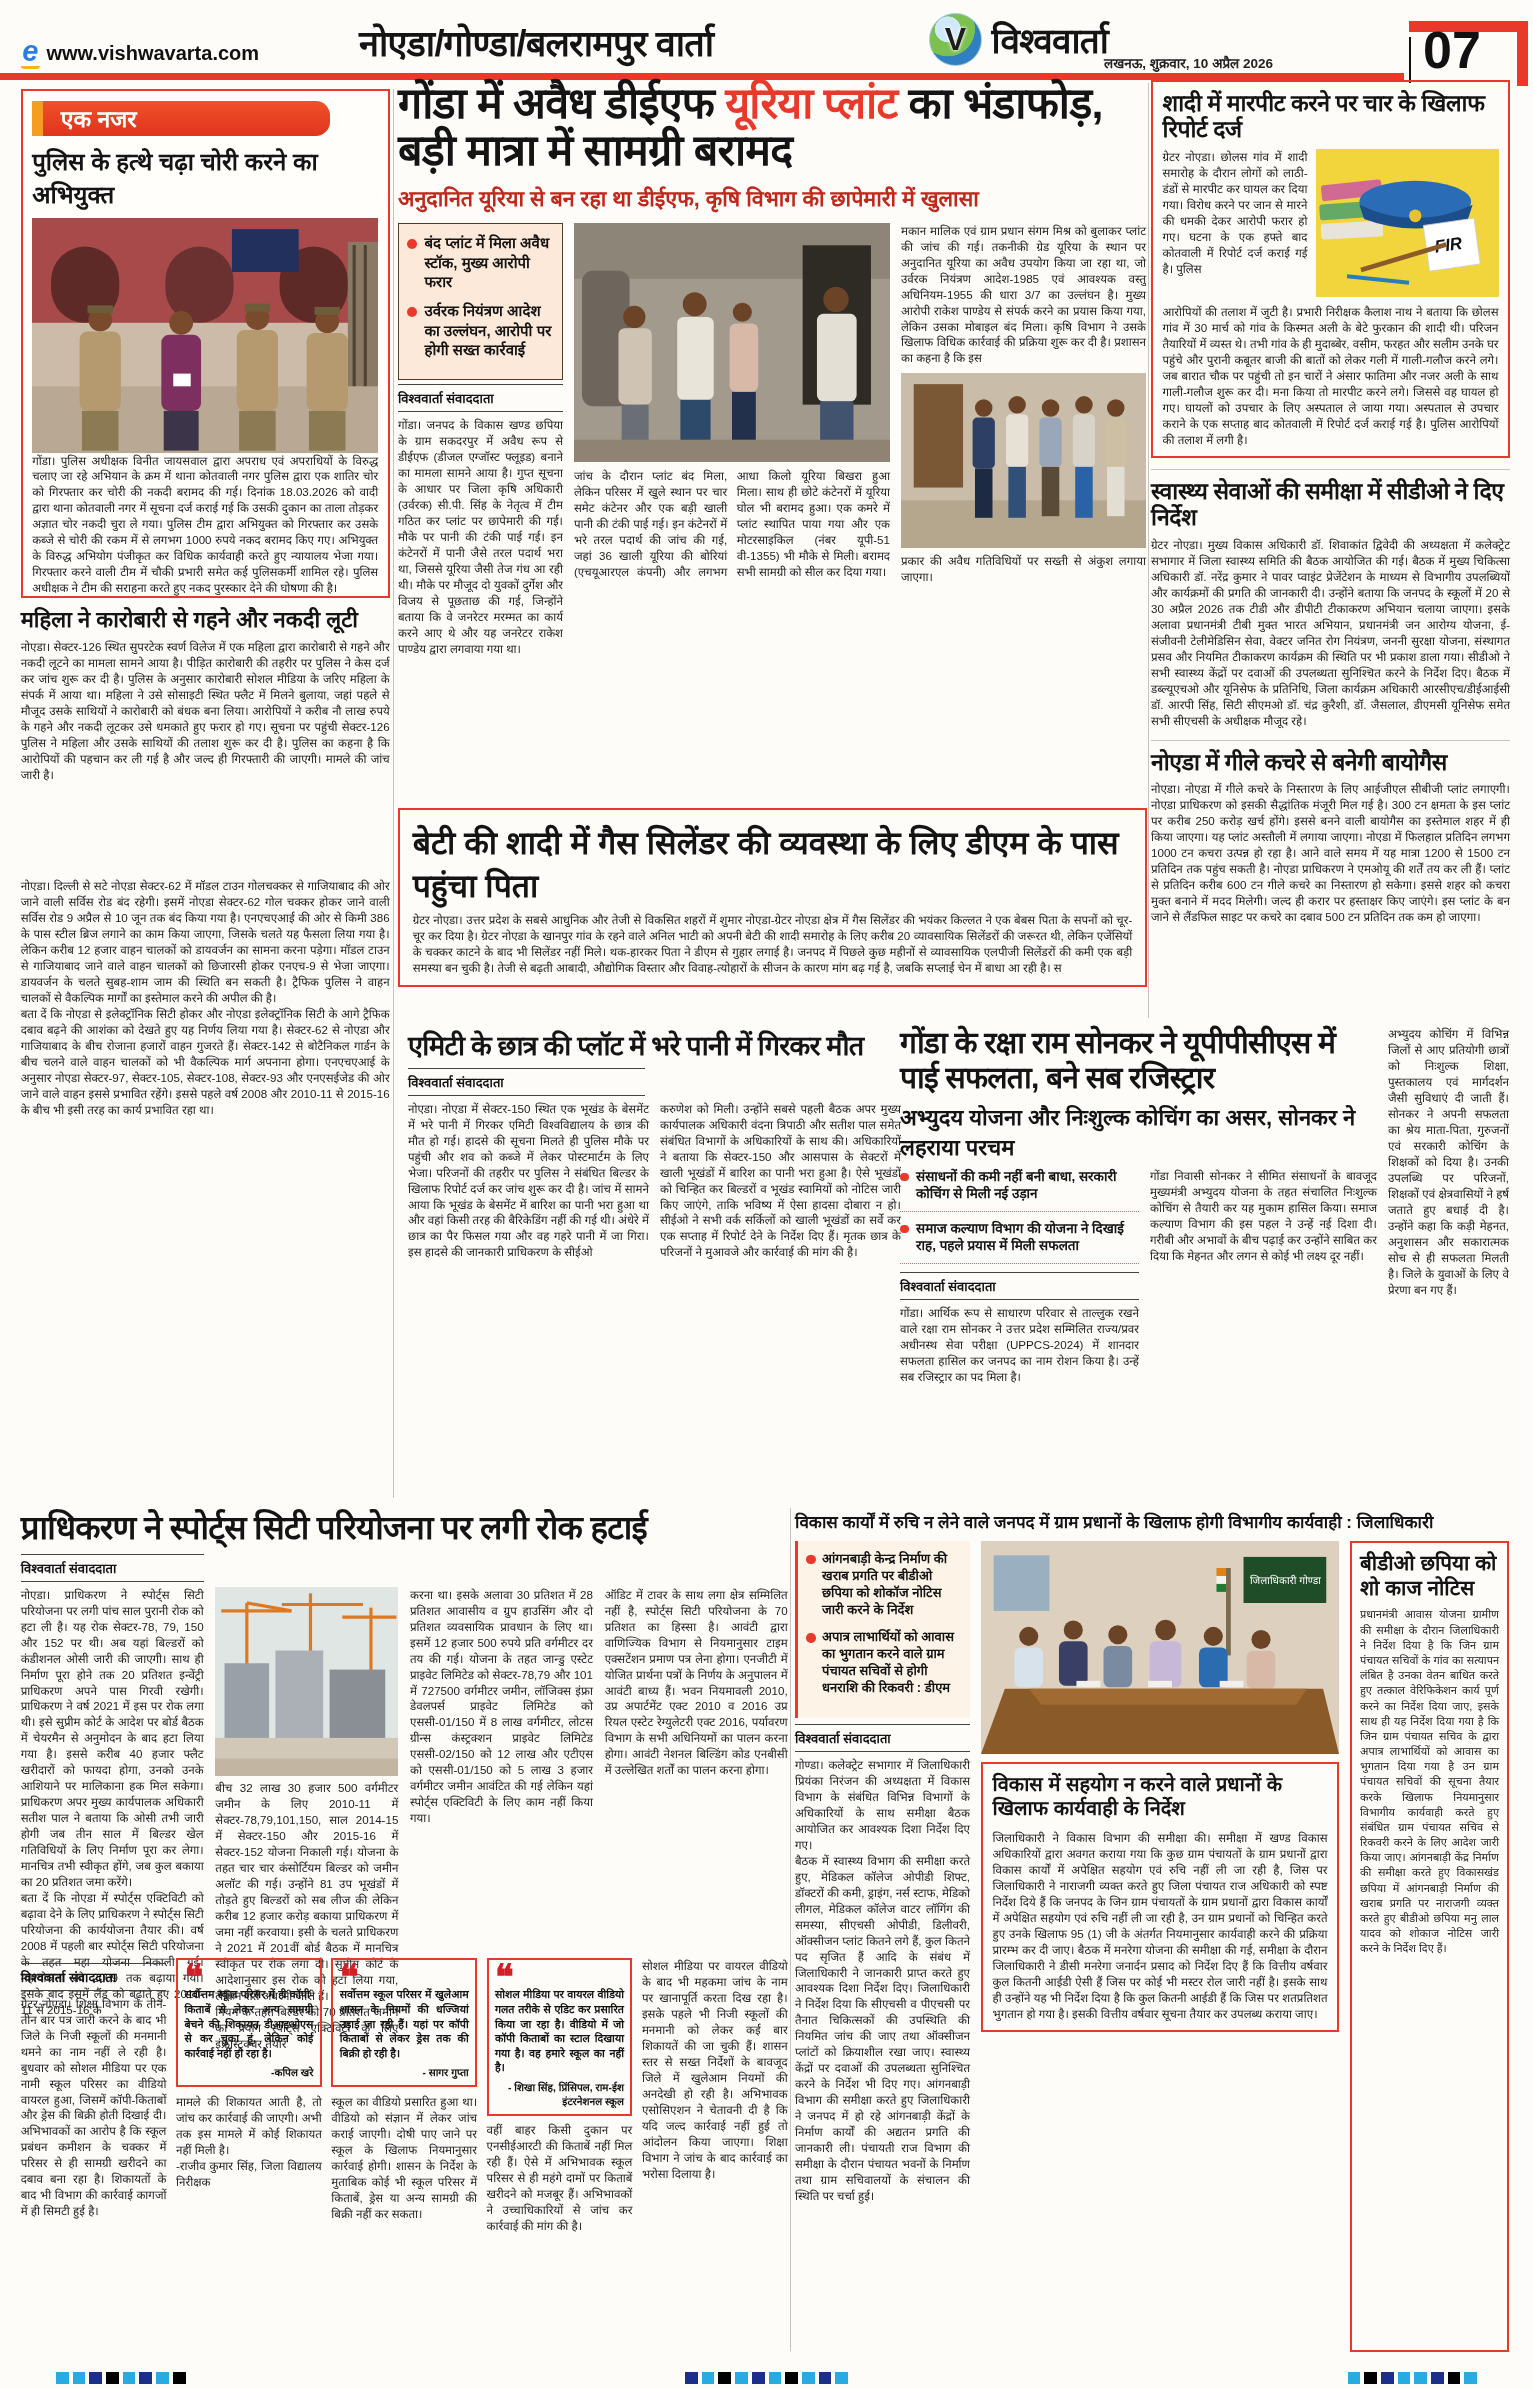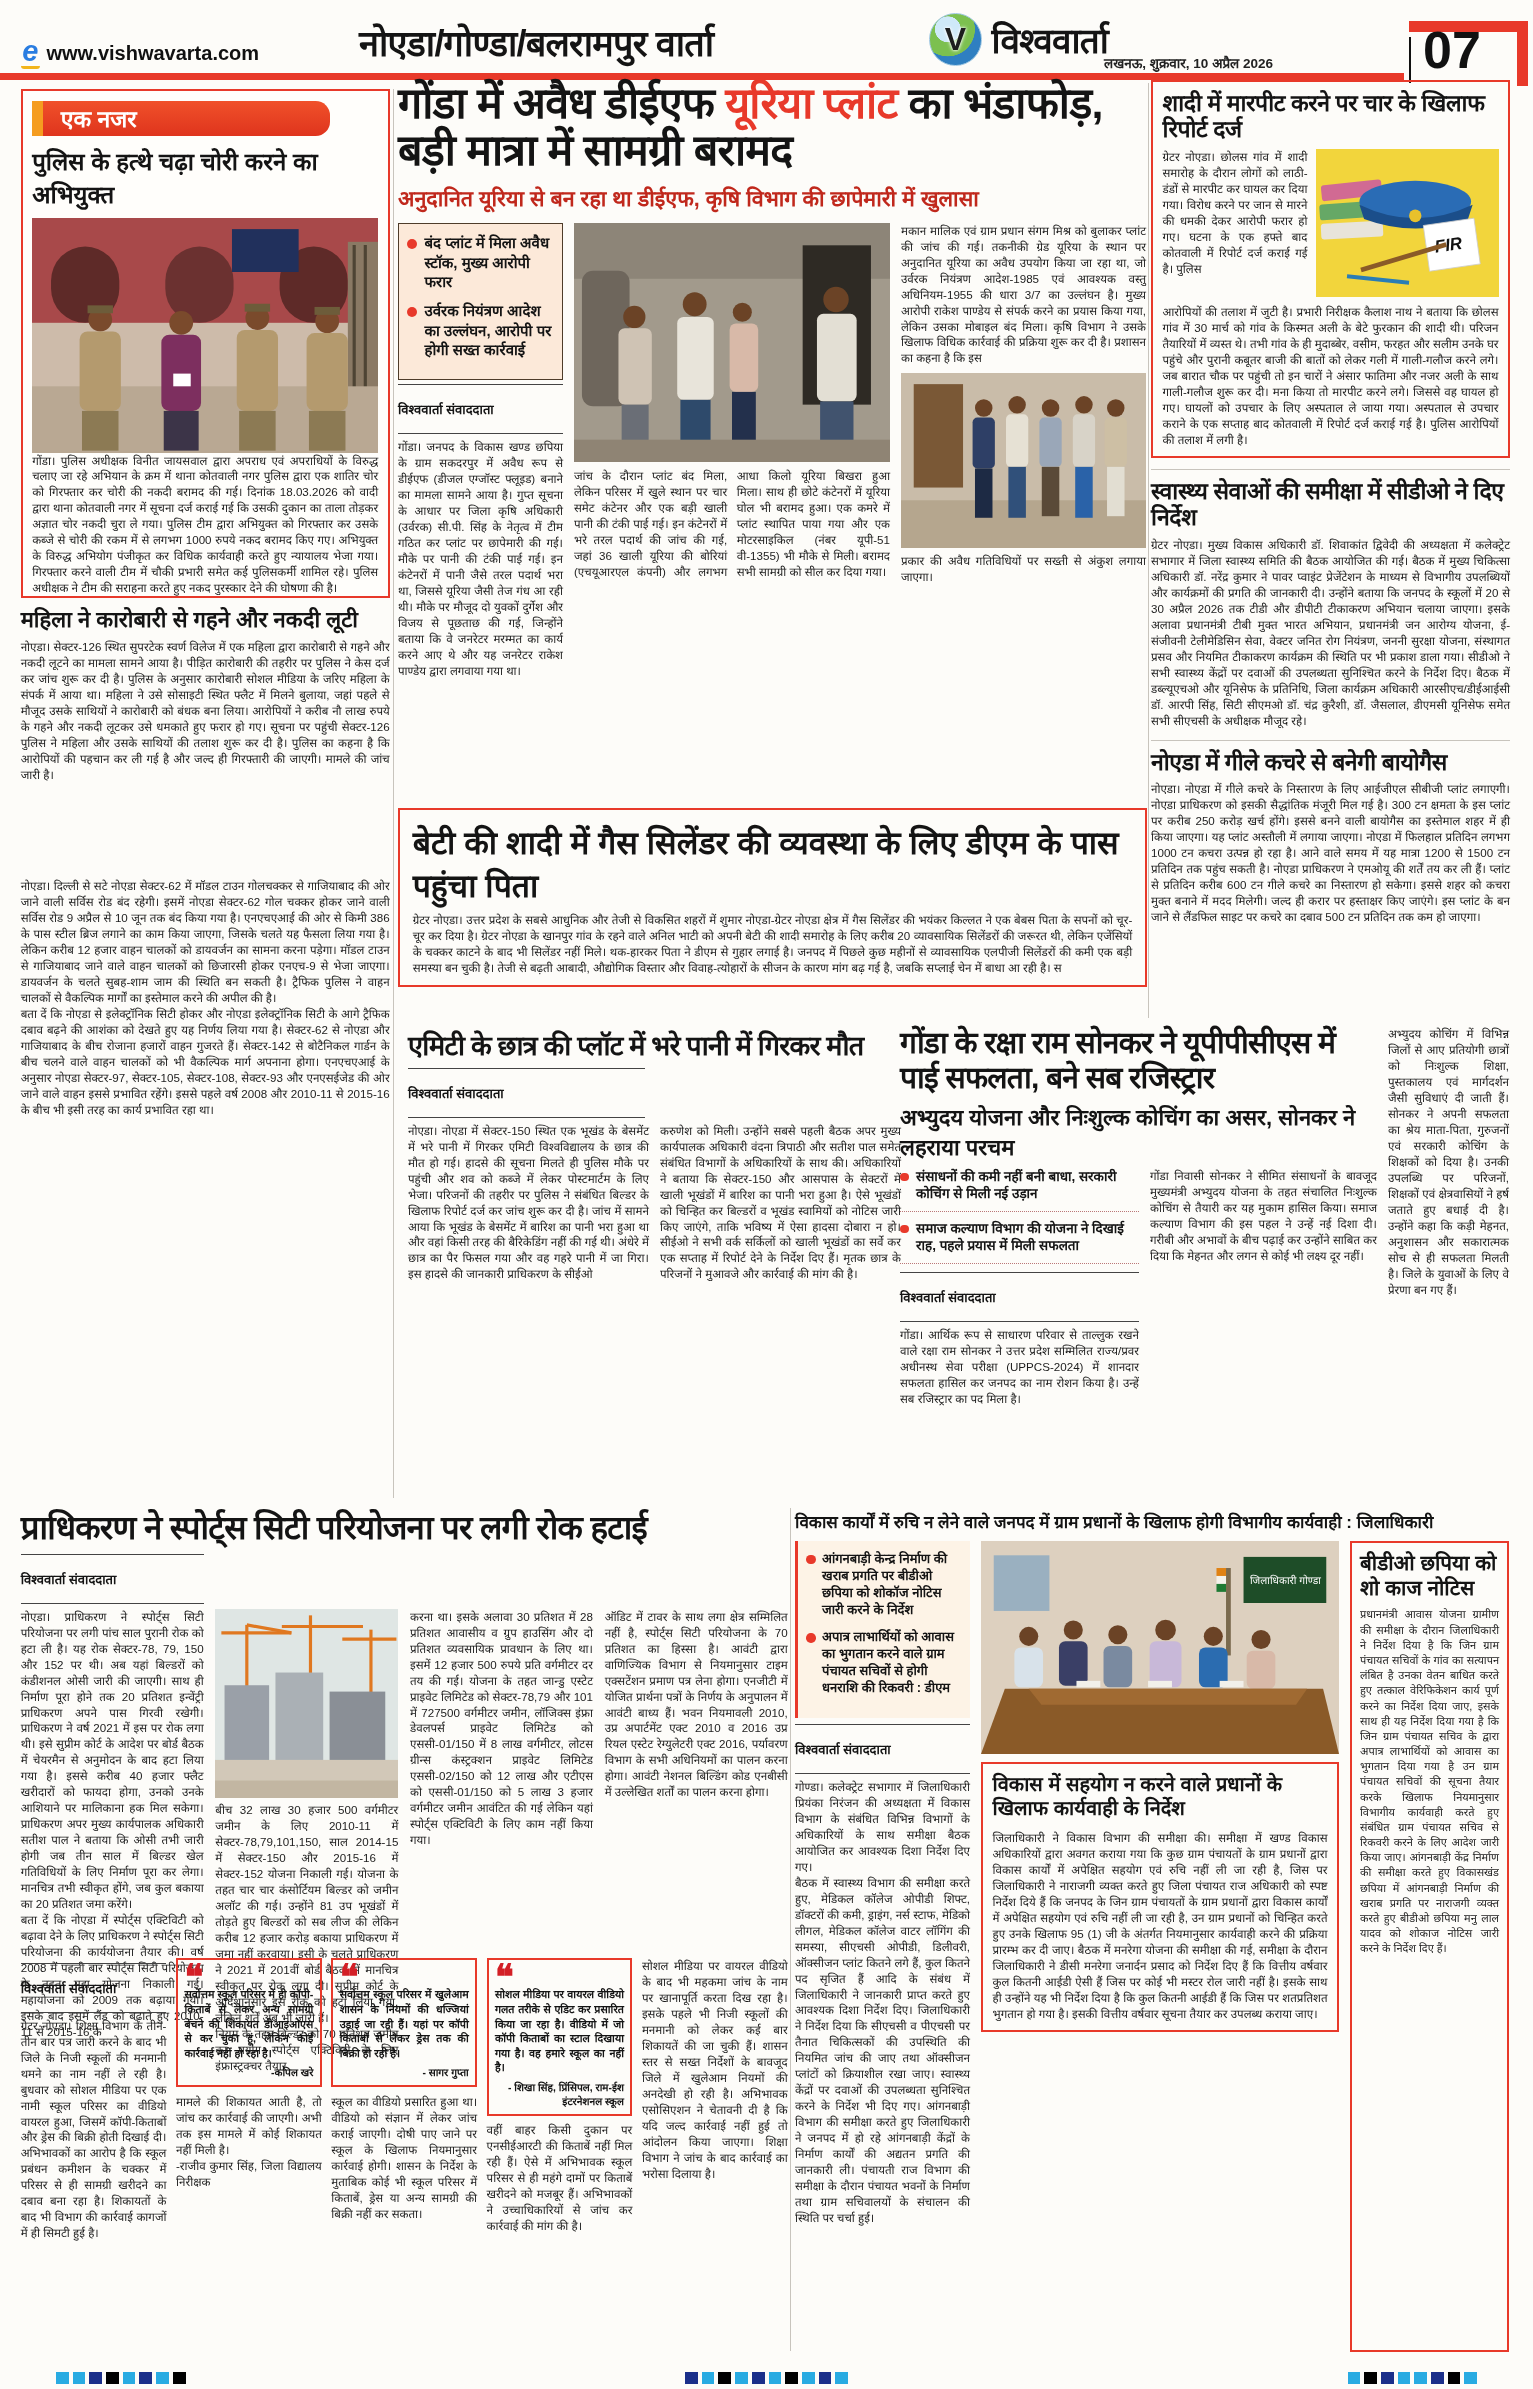--- a/index.html
+++ b/index.html
@@ -21,21 +21,21 @@
   .brand{font-size:35px;font-weight:bold;letter-spacing:-0.8px;}
   .dateline{position:absolute;left:1104px;top:54px;font-size:13.5px;font-weight:bold;color:#222;}
   .header-rule{position:absolute;left:0;top:73px;width:1404px;height:7.2px;background:#e8392a;}
   .pn-hbar{position:absolute;left:1409px;top:20.7px;width:119px;height:11px;background:#e8392a;}
   .pn-vbar{position:absolute;left:1517px;top:20.7px;width:11px;height:65px;background:#e8392a;}
   .pn-line{position:absolute;left:1409px;top:37px;width:2.4px;height:46px;background:#111;}
   .pn-num{position:absolute;left:1423px;top:24px;font-size:52px;font-weight:bold;color:#111;line-height:1;}
   
   .body{font-size:11.6px;line-height:1.38;text-align:justify;color:#1c1c1c;white-space:pre-line;}
   .byline{font-size:13px;font-weight:bold;border-top:0.8px solid #444;border-bottom:0.8px solid #444;
-          padding:15px 0;margin:4.8px 0;}
+          padding:4px 0;margin:4.8px 0;}
   .vr{position:absolute;width:0.8px;background:#c8c4bd;}
   .photo{width:100%;display:block;}
   
   .ek-box{position:absolute;left:20.7px;top:89px;width:369px;height:509px;border:2.4px solid #e8392a;
           padding:9.5px 9.5px;box-sizing:border-box;background:#fffefb;}
   .ek-bar{display:flex;height:35px;margin-bottom:8px;width:86%;}
   .ek-tab{width:11px;background:#f59d20;}
   .ek-red{flex:1;background:linear-gradient(#f0512a,#df341d);border-radius:0 14.3px 14.3px 0;
           display:flex;align-items:center;padding-left:17.5px;}
   .ek-red span{color:#fff;font-size:23px;font-weight:bold;}

